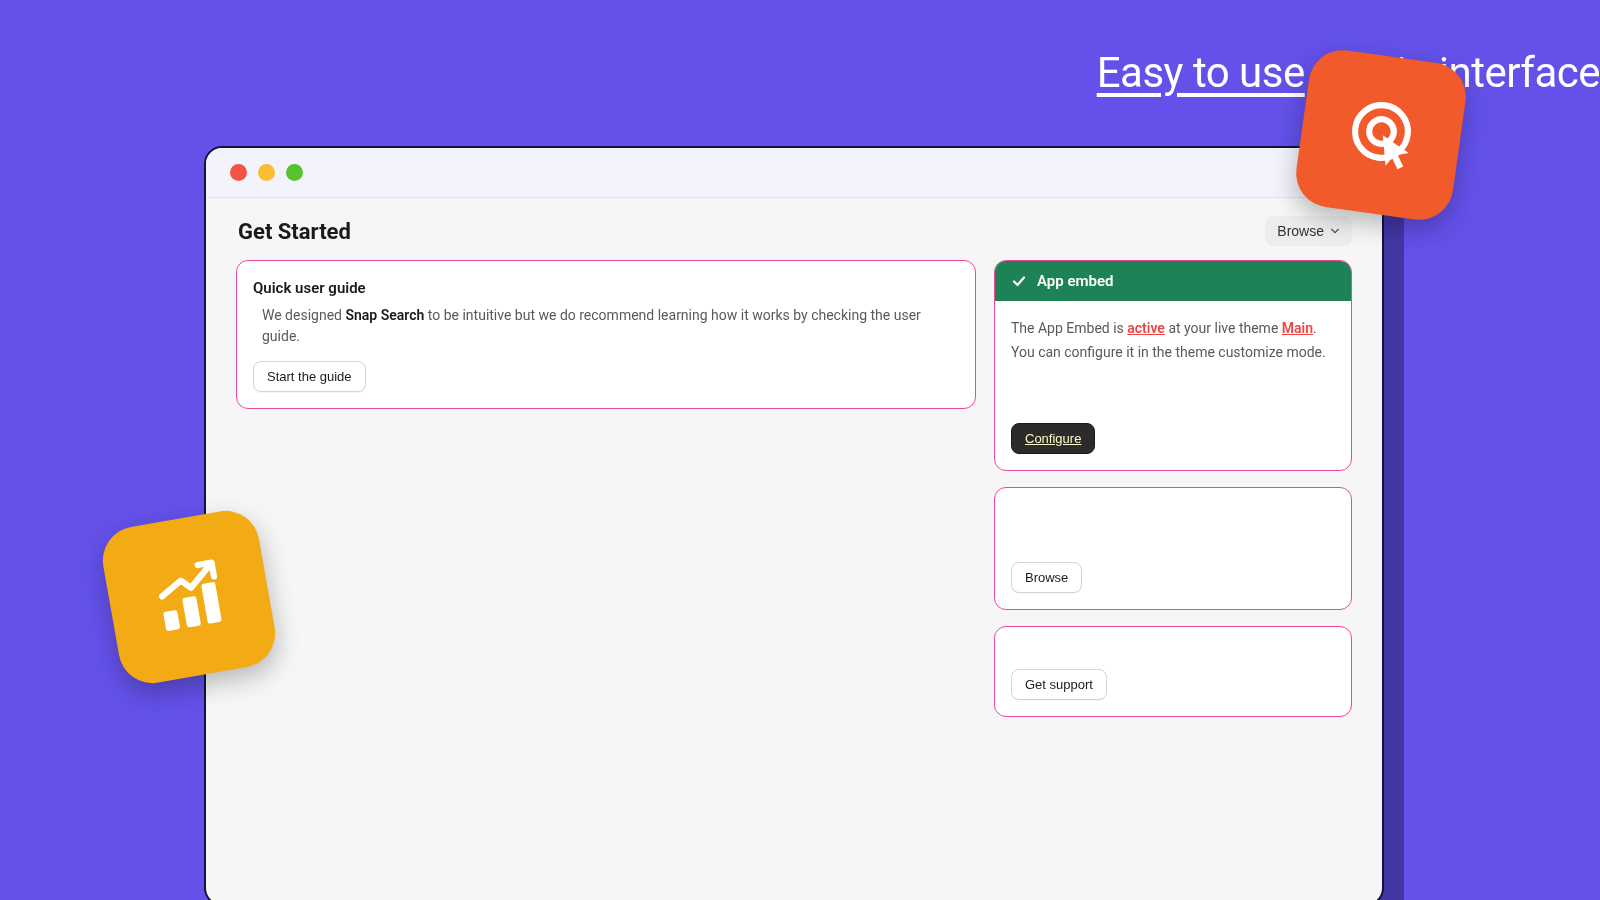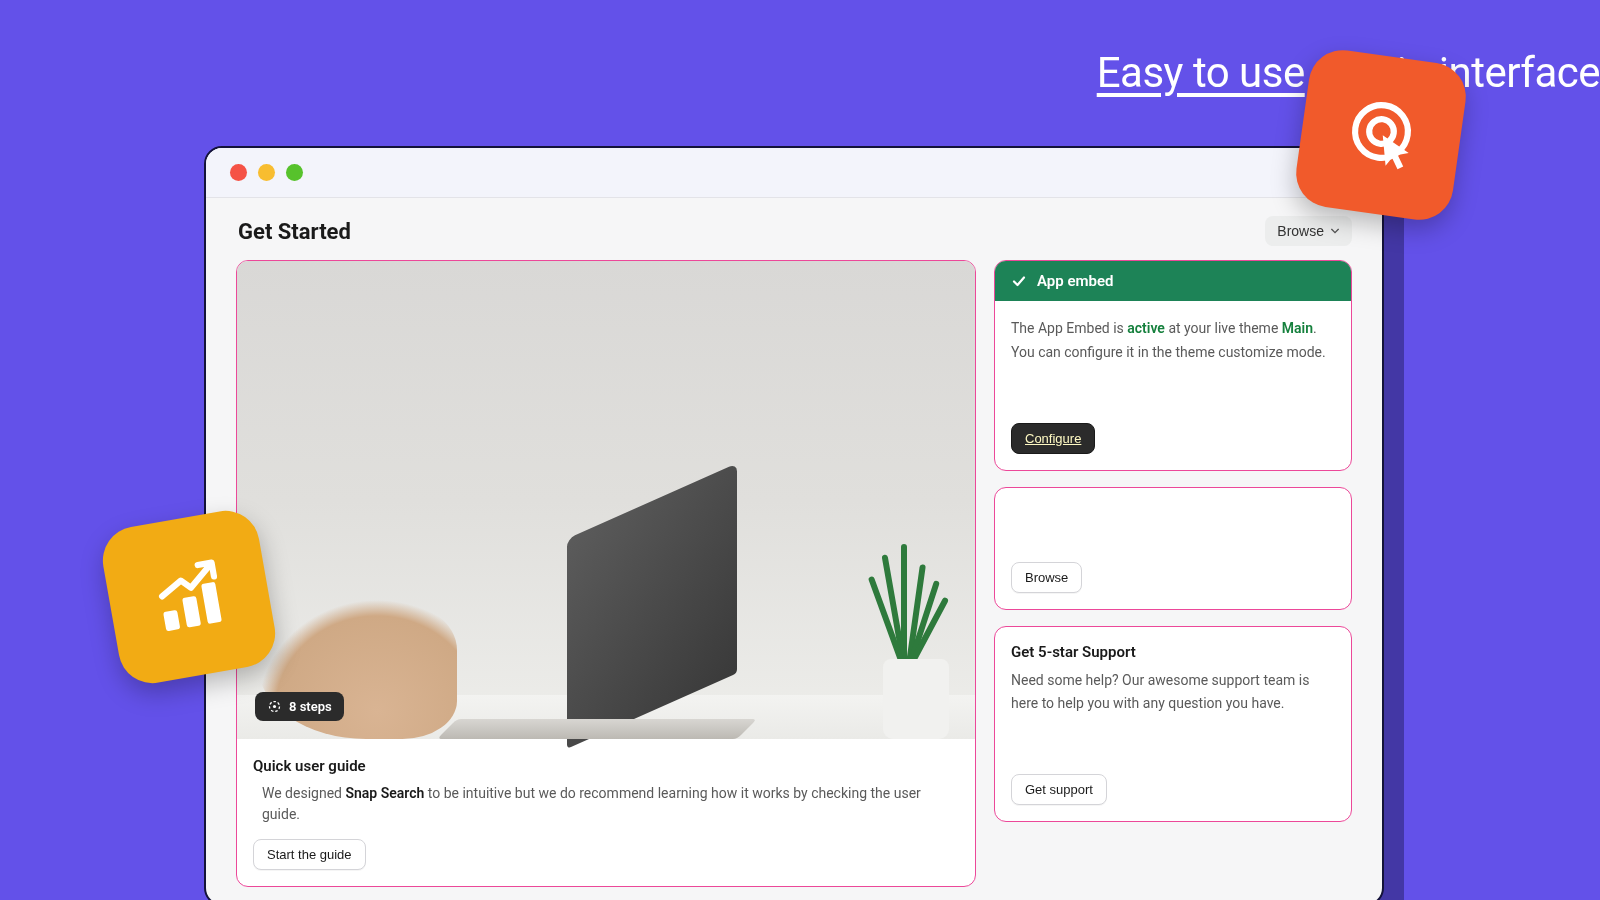--- a/index.html
+++ b/index.html
@@ -139,21 +139,21 @@
   font-size: 15px;
   font-weight: 600;
   display: flex;
   align-items: center;
   gap: 10px;
 }
 .check-icon { width: 16px; height: 16px; flex-shrink: 0; }
 
 .side-body { padding: 16px; }
 .side-text { font-size: 14px; color: #5a5a5a; line-height: 1.7; }
-.side-text .bold { font-weight: 600; color: #15803d; }
+.side-text .bold { font-weight: 600; color: #ef4444; text-decoration: underline; }
 .side-title { font-size: 15px; font-weight: 600; color: #1a1a1a; margin-bottom: 8px; }
 .side-action { padding: 0 16px 16px 16px; }
 .spacer { height: 42px; }
 
 
 .laptop {
   position: absolute;
   left: 210px;
   bottom: 0;
   width: 340px;
@@ -265,44 +265,20 @@
       <span>Browse</span>
       <svg class="chev" viewBox="0 0 12 12">
           <path d="M2 4 L6 8 L10 4" fill="none" stroke="#555" stroke-width="1.6" stroke-linecap="round"></path>
         </svg>
     </button>
   </div>
 
   <div class="grid">
     <div class="left-col">
       <div class="card">
-        <div class="hero-image">
-          <div class="table-surface"></div>
-          <div class="plant">
-            <div class="leaf l1"></div>
-              <div class="leaf l2"></div>
-              <div class="leaf l3"></div>
-              <div class="leaf l4"></div>
-              <div class="leaf l5"></div>
-              <div class="leaf l6"></div>
-            <div class="pot"></div>
-          </div>
-          <div class="laptop">
-            <div class="screen"></div>
-            <div class="base"></div>
-          </div>
-          <div class="hand"></div>
-          <div class="steps-badge">
-            <svg width="15" height="15" viewBox="0 0 24 24">
-              <circle cx="12" cy="12" r="8" fill="none" stroke="#fff" stroke-width="2" stroke-dasharray="4 3"></circle>
-              <circle cx="12" cy="12" r="2.5" fill="#fff"></circle>
-            </svg>
-            <span>8 steps</span>
-          </div>
-        </div>
         <div class="guide-body">
           <div class="guide-title">Quick user guide</div>
           <div class="guide-text">
             <span>We designed </span><span class="bold">Snap Search</span><span> to be intuitive but we do recommend learning how it works by checking the user guide.</span>
           </div>
           <button class="btn-outline">Start the guide</button>
         </div>
       </div>
     </div>
 
@@ -331,24 +307,20 @@
       <div class="card">
         <div class="side-body">
         </div>
         <div class="spacer"></div>
         <div class="side-action">
           <button class="btn-outline">Browse</button>
         </div>
       </div>
 
       <div class="card">
-        <div class="side-body">
-          <div class="side-title">Get 5-star Support</div>
-          <div class="side-text">Need some help? Our awesome support team is here to help you with any question you have.</div>
-        </div>
         <div class="spacer"></div>
         <div class="side-action">
           <button class="btn-outline">Get support</button>
         </div>
       </div>
 
     </div>
   </div>
 </div>
 

